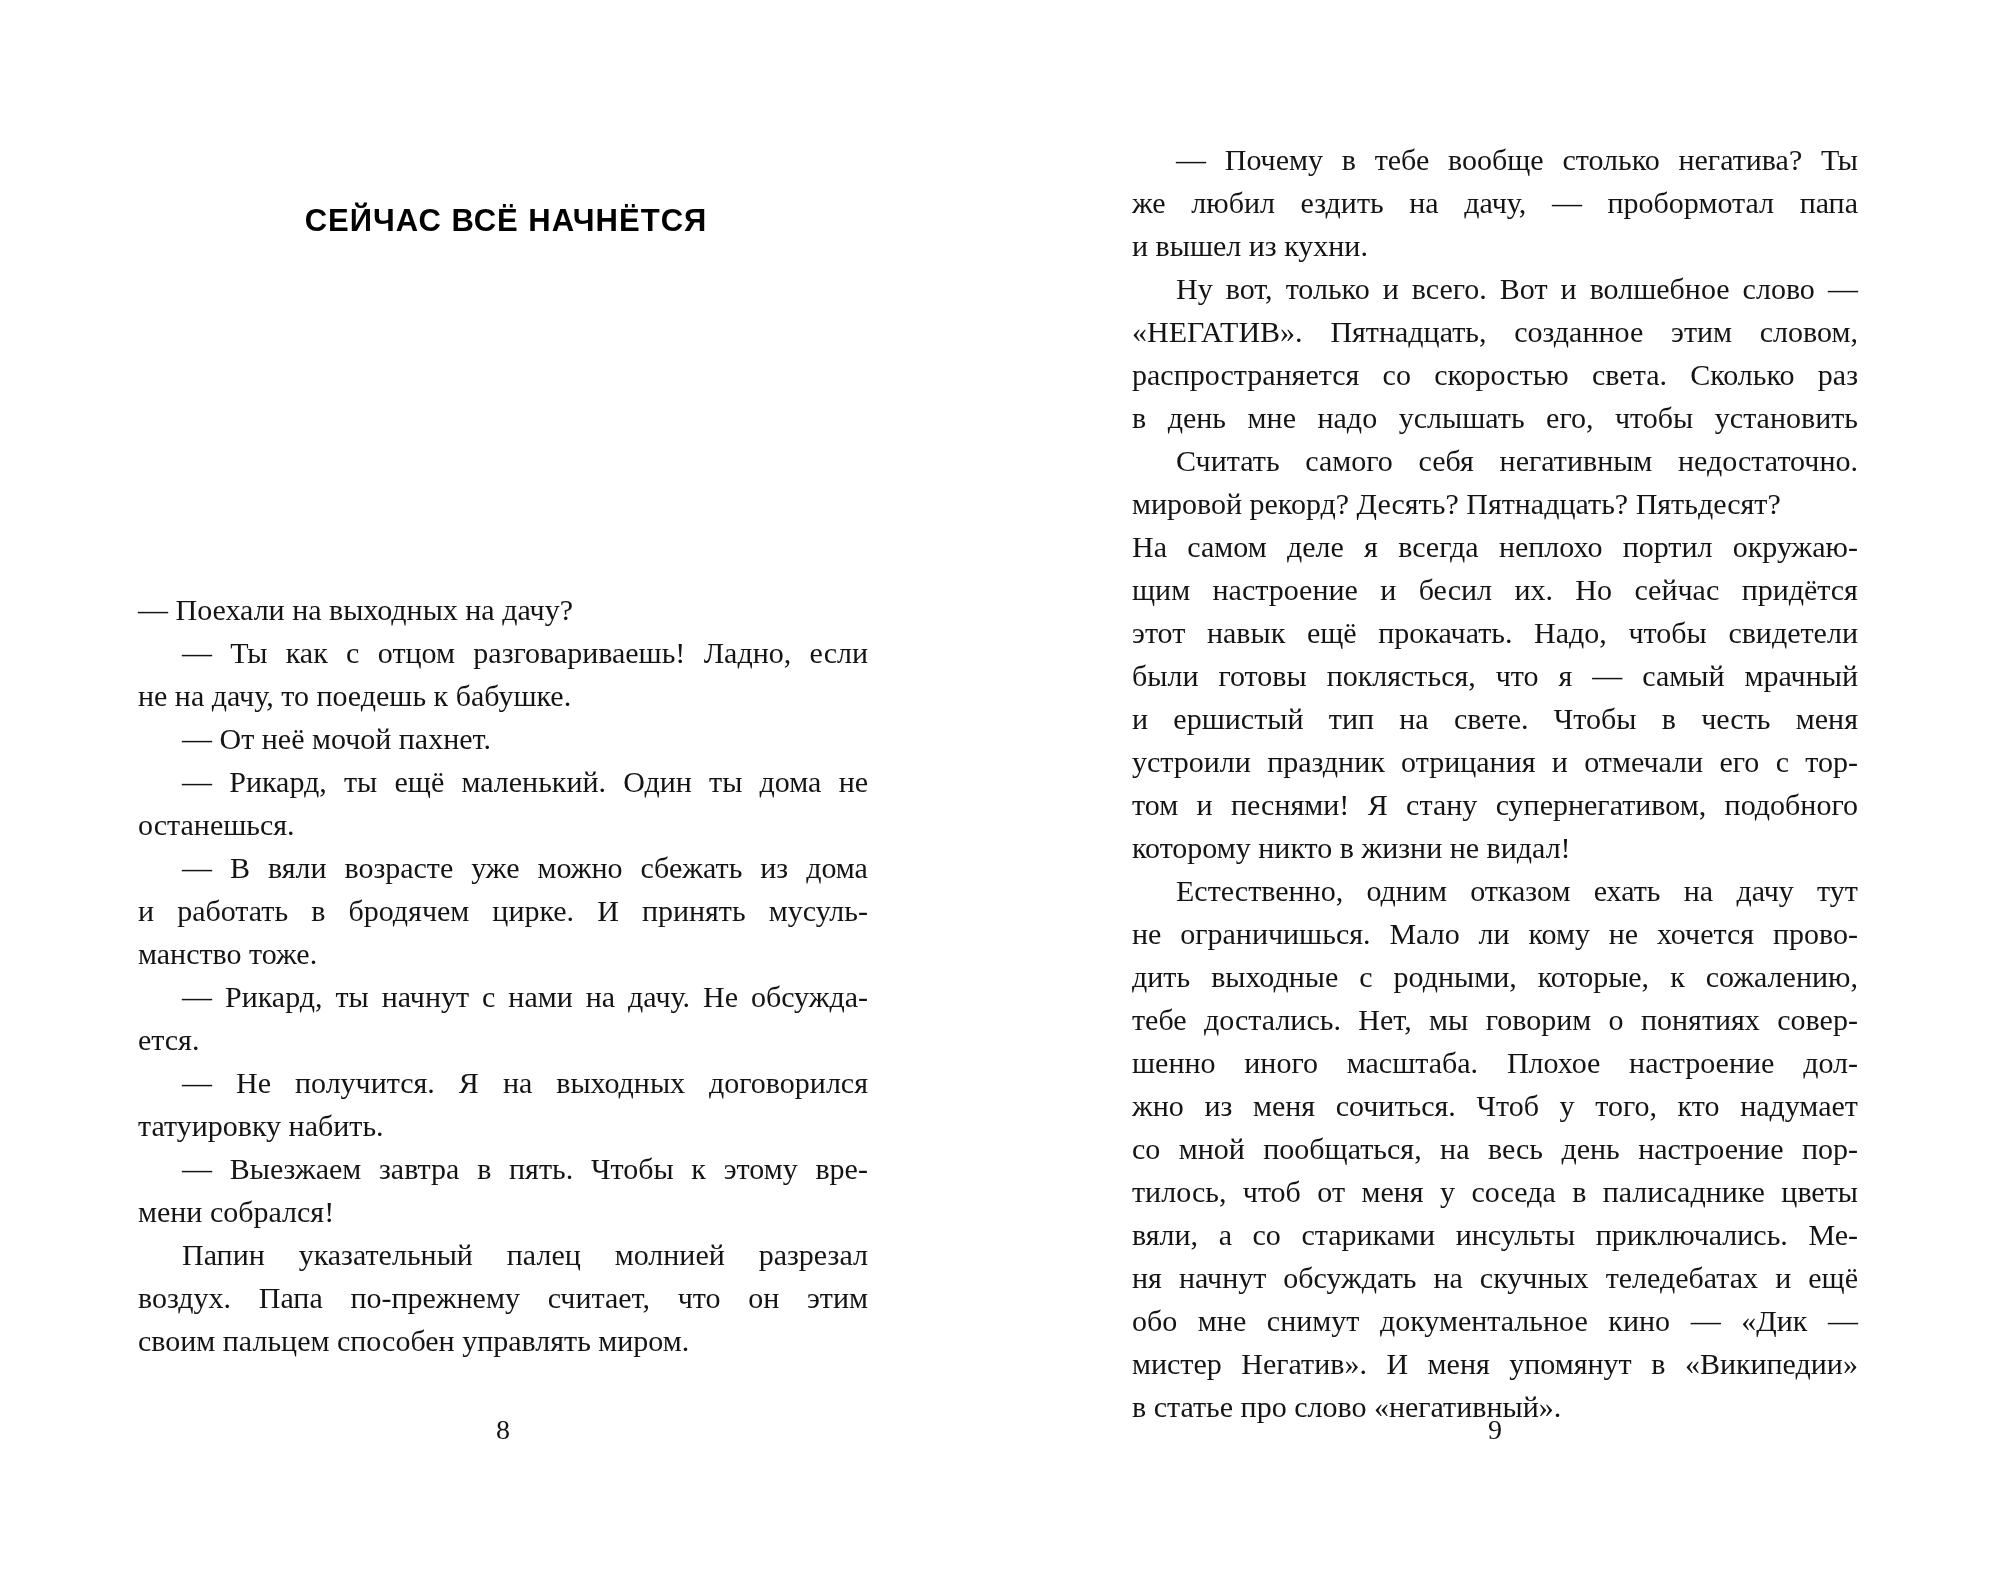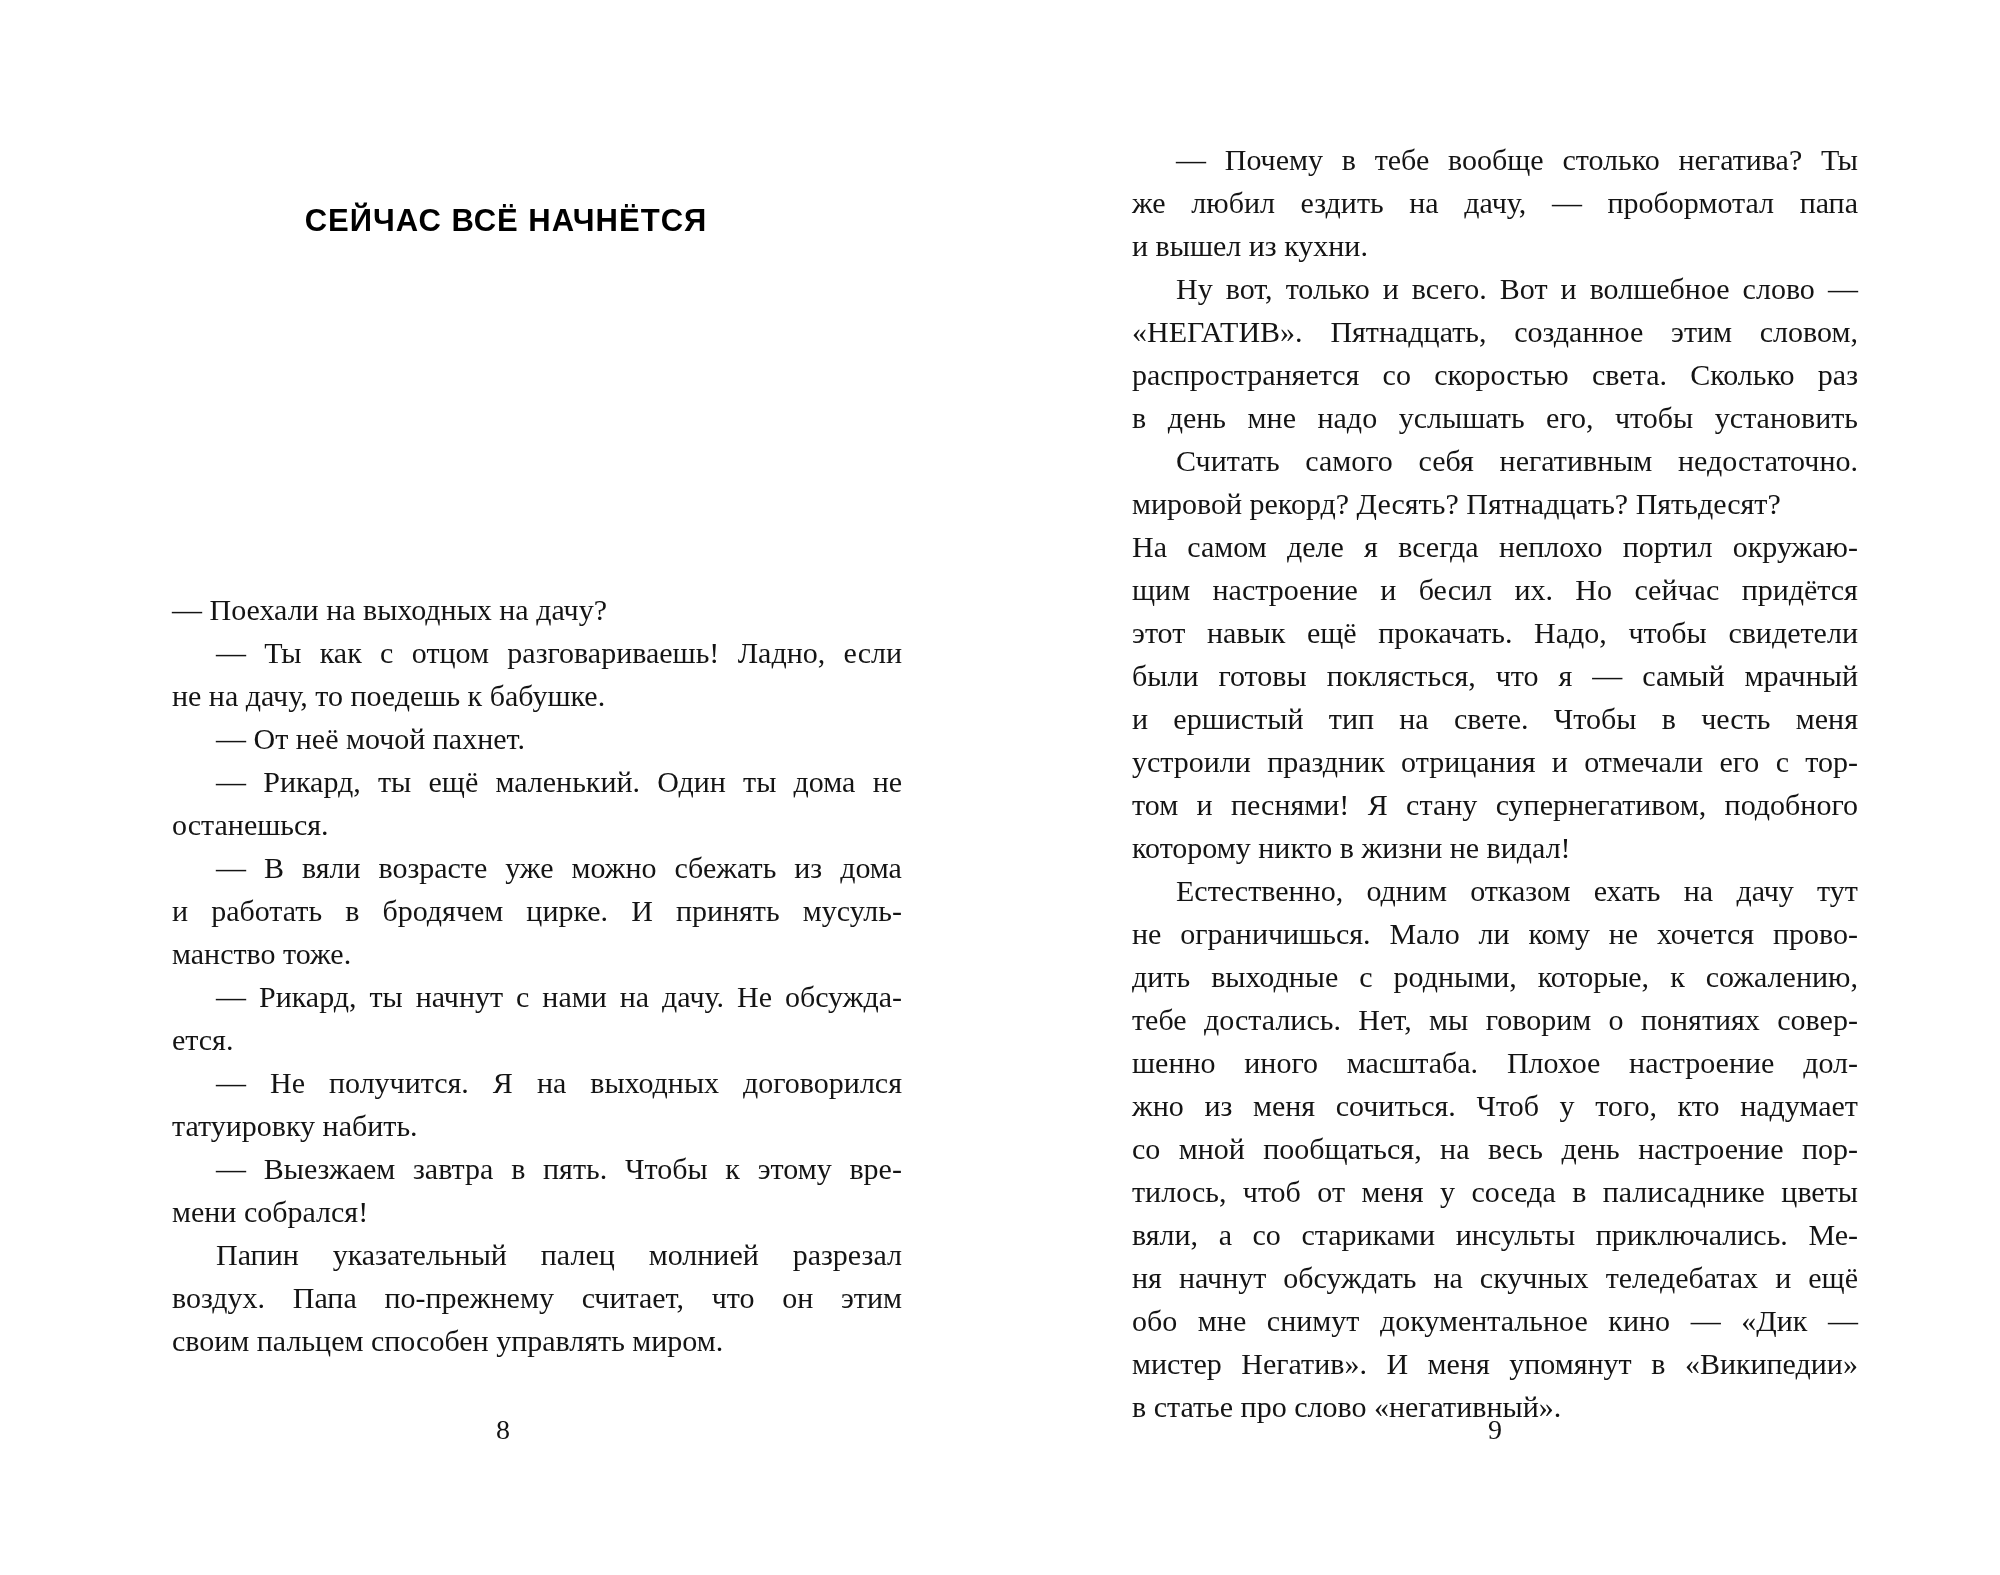--- a/index.html
+++ b/index.html
@@ -40,21 +40,21 @@
   }
 
   .body-text {
     position: absolute;
     left: 0;
     width: 100%;
     font-size: 30px;
     line-height: 43px;
     color: #141414;
   }
-  .page-left  .body-text { top: 588px; margin-left: 34px; }
+  .page-left  .body-text { top: 588px; }
   .page-right .body-text { top: 138px; }
 
   
   .line {
     display: flex;
     justify-content: space-between;
     height: 43px;
     align-items: baseline;
     overflow: visible;
     white-space: nowrap;

